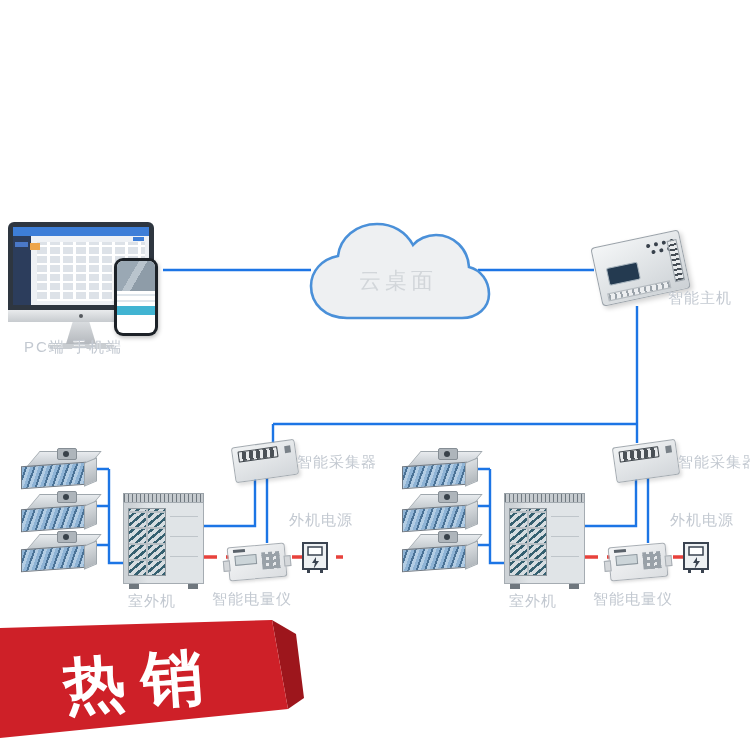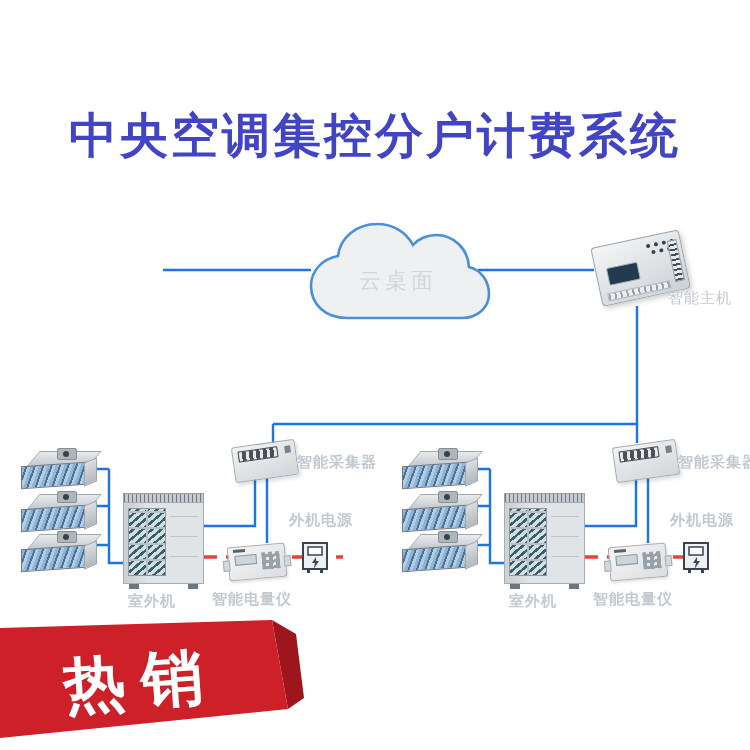--- a/index.html
+++ b/index.html
@@ -54,21 +54,21 @@
      box-shadow:8px 0 0 #39424c,16px 0 0 #39424c,24px 0 0 #39424c,
                 4px 7px 0 #39424c,12px 7px 0 #39424c,20px 7px 0 #39424c;}
   .host-lcd{position:absolute;left:10px;top:22px;width:30px;height:16px;background:#243a50;
             border:1px solid #aab6bf;border-radius:2px;}
   .host-term{position:absolute;right:3px;top:8px;bottom:8px;width:8px;border:1px solid #9aa2a9;
              background:repeating-linear-gradient(0deg,#454d55 0 2px,#e8ebed 2px 5px);}
   .host-term2{position:absolute;left:6px;right:18px;bottom:3px;height:6px;border:1px solid #b3b9be;
               background:repeating-linear-gradient(90deg,#9aa2a9 0 2px,#eceef0 2px 6px);}
 
   
-  .subsys{position:absolute;top:440px;width:353px;height:185px;z-index:3;font-weight:bold;}
+  .subsys{position:absolute;top:440px;width:353px;height:185px;z-index:3;}
   #sub-left{left:16px;} #sub-right{left:397px;}
 
   .iu{position:absolute;width:80px;height:40px;}
   .iu-top{position:absolute;left:13px;top:1px;width:60px;height:14px;border:1px solid #9fa7ad;
           background:linear-gradient(#e8ebee,#c2c8cd);transform:skewX(-40deg);}
   .iu-fan{position:absolute;left:37px;top:-2px;width:18px;height:10px;background:#aeb5bb;
           border:1px solid #868e95;border-radius:2px;z-index:2;}
   .iu-fan::after{content:"";position:absolute;left:5px;top:2px;width:6px;height:6px;border-radius:50%;background:#39424a;}
   .iu-front{position:absolute;left:1px;top:14px;width:63px;height:21px;border:1px solid #6f7882;
      background:repeating-linear-gradient(110deg,#8fb4d6 0 3px,#4a7296 3px 5px,#b3cde4 5px 8px);
@@ -119,21 +119,20 @@
   .hostlabel{left:668px;top:281px;margin-top:8px;}
 
   
   .banner{position:absolute;left:0;top:612px;z-index:6;}
 </style>
 </head>
 <body>
 
 <div id="canvas">
 
-  <div class="title">中央空调集控分户计费系统</div>
 
   <svg id="wires" width="750" height="750">
     <g stroke="#1c75e5" stroke-width="2.4" fill="none">
       <path d="M163 270 H311"></path>
       <path d="M478 270 H594"></path>
       <path d="M637 306 V443"></path>
       <path d="M273 424 H637"></path>
       <path d="M273 424 V443"></path>
       <path d="M97 469 H109 M97 506 H109 M97 545 H109 M109 469 V563 H125"></path>
       <path d="M255 478 V526 H204 M267 478 V543"></path>
@@ -146,20 +145,44 @@
     </g>
   </svg>
 
   <svg class="cloud" width="190" height="112" viewBox="0 0 190 112">
     <path d="M44 102 C 22 102 8 88 8 70 C 8 55 19 43 35 40 C 37 22 53 8 74 8
              C 90 8 103 16 110 29 C 115 23 124 19 133 19 C 151 19 165 33 166 51
              C 178 54 186 65 186 78 C 186 92 174 102 159 102 Z" fill="#eef0f2" stroke="#4a90d9" stroke-width="2.6"></path>
     <text x="95" y="72" text-anchor="middle" font-size="22" letter-spacing="4" fill="#d2d6da">云桌面</text>
   </svg>
 
+  <div class="pcgroup">
+    <div class="monitor">
+      <div class="mon-bezel">
+        <div class="mon-screen">
+          <div class="mon-topbar"></div>
+          <div class="mon-sidebar"></div>
+          <div class="mon-grid"></div>
+          <div class="mon-orange"></div>
+          <div class="mon-btn"></div>
+        </div>
+      </div>
+      <div class="mon-chin"></div>
+      <div class="mon-stand"></div>
+      <div class="mon-base"></div>
+    </div>
+    <div class="phone">
+      <div class="ph-screen">
+        <div class="ph-photo"></div>
+        <div class="ph-rows"></div>
+        <div class="ph-banner"></div>
+      </div>
+    </div>
+    <div class="glabel inpc">PC端 手机端</div>
+  </div>
 
   <div class="host">
     <div class="host-body">
       <div class="host-dots"></div>
       <div class="host-lcd"></div>
       <div class="host-term"></div>
       <div class="host-term2"></div>
     </div>
   </div>
   <div class="glabel hostlabel">智能主机</div>

